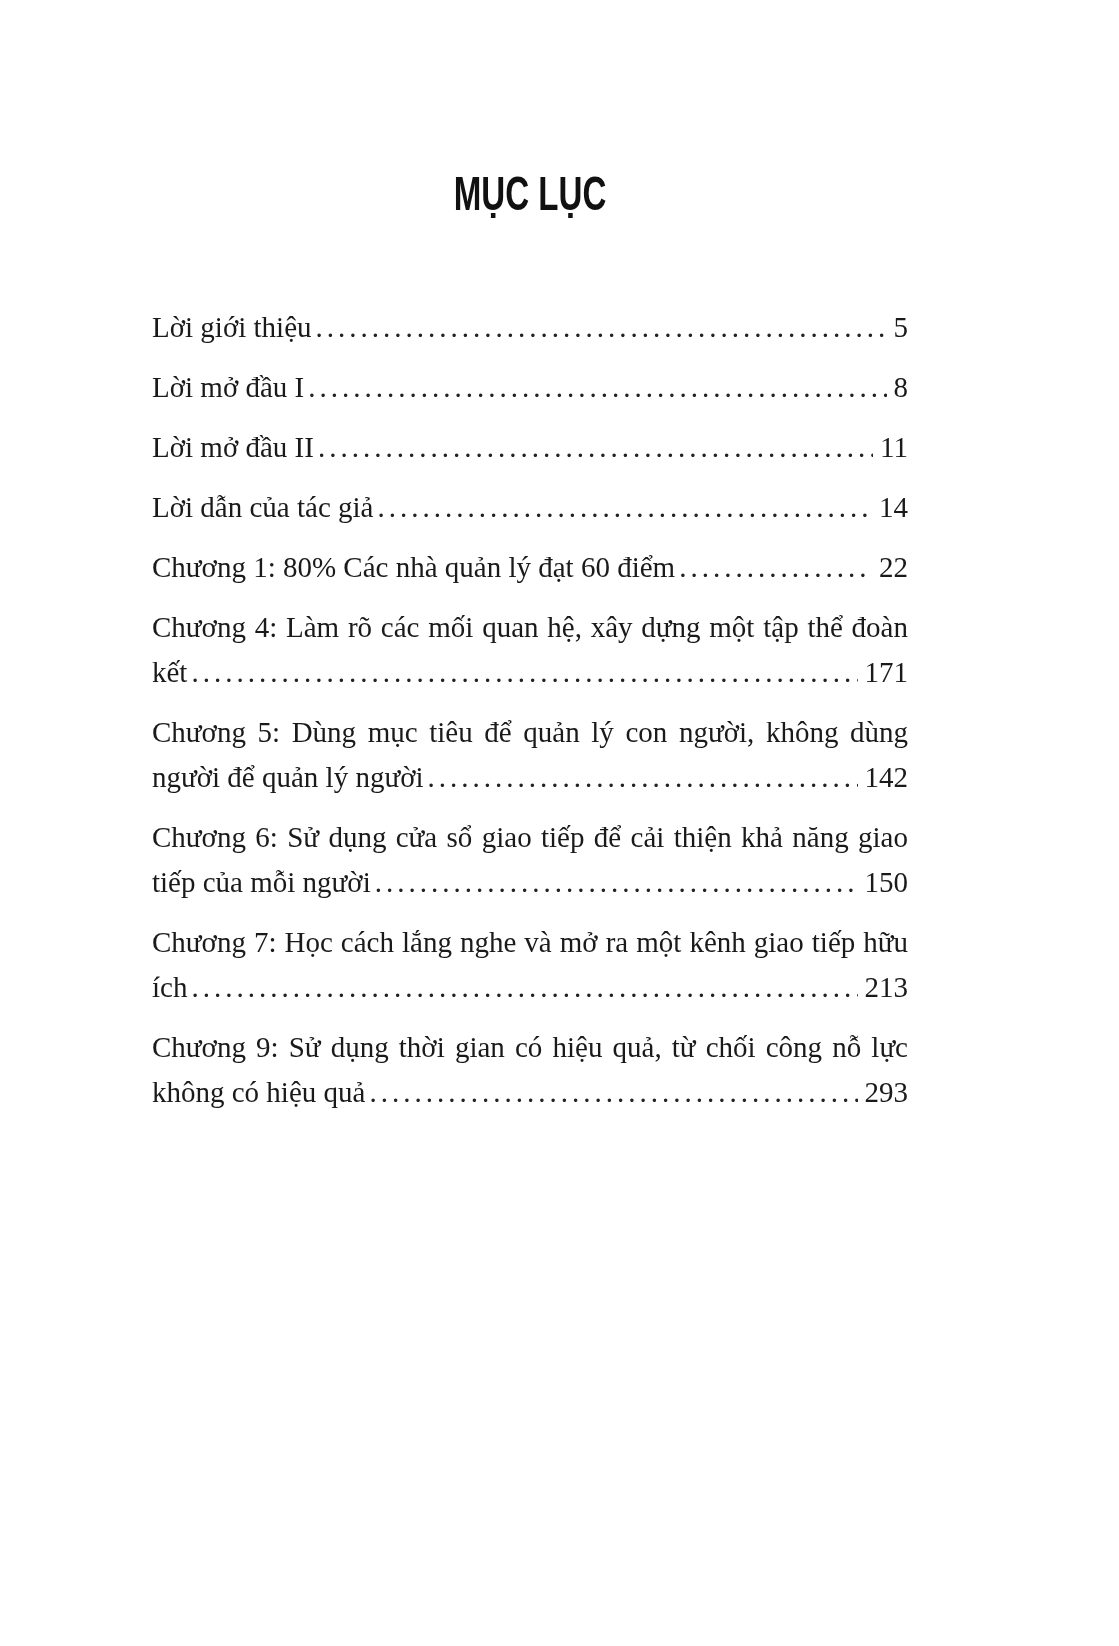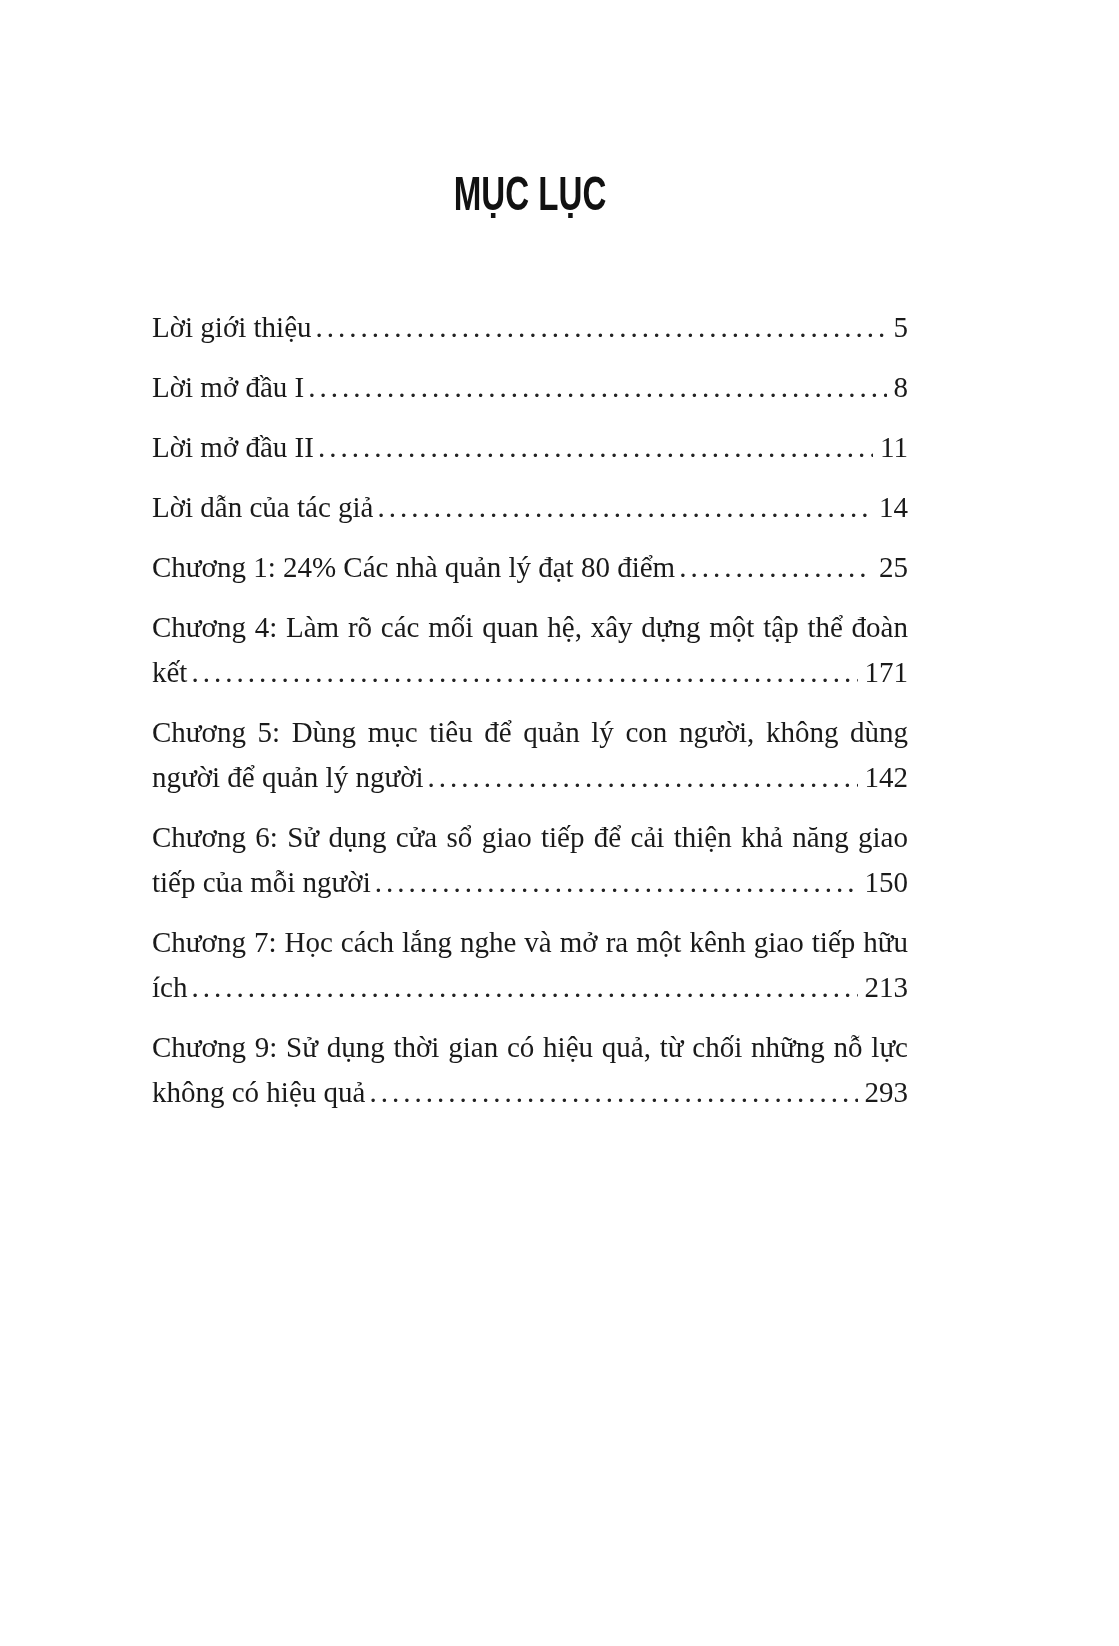--- a/index.html
+++ b/index.html
@@ -73,29 +73,29 @@
   <div class="toc-list">
 
     <div class="toc-entry"><span class="toc-entry-label">Lời giới thiệu</span><span class="toc-leader"></span><span class="toc-page-number">5</span></div>
 
     <div class="toc-entry"><span class="toc-entry-label">Lời mở đầu I</span><span class="toc-leader"></span><span class="toc-page-number">8</span></div>
 
     <div class="toc-entry"><span class="toc-entry-label">Lời mở đầu II</span><span class="toc-leader"></span><span class="toc-page-number">11</span></div>
 
     <div class="toc-entry"><span class="toc-entry-label">Lời dẫn của tác giả</span><span class="toc-leader"></span><span class="toc-page-number">14</span></div>
 
-    <div class="toc-entry"><span class="toc-entry-label">Chương 1: 24% Các nhà quản lý đạt 80 điểm</span><span class="toc-leader"></span><span class="toc-page-number">25</span></div>
+    <div class="toc-entry"><span class="toc-entry-label">Chương 1: 80% Các nhà quản lý đạt 60 điểm</span><span class="toc-leader"></span><span class="toc-page-number">22</span></div>
 
 
 
     <div class="toc-entry"><span class="toc-entry-label">Chương 4: Làm rõ các mối quan hệ, xây dựng một tập thể đoàn kết</span><span class="toc-leader"></span><span class="toc-page-number">171</span></div>
 
     <div class="toc-entry"><span class="toc-entry-label">Chương 5: Dùng mục tiêu để quản lý con người, không dùng người để quản lý người</span><span class="toc-leader"></span><span class="toc-page-number">142</span></div>
 
     <div class="toc-entry"><span class="toc-entry-label">Chương 6: Sử dụng cửa sổ giao tiếp để cải thiện khả năng giao tiếp của mỗi người</span><span class="toc-leader"></span><span class="toc-page-number">150</span></div>
 
     <div class="toc-entry"><span class="toc-entry-label">Chương 7: Học cách lắng nghe và mở ra một kênh giao tiếp hữu ích</span><span class="toc-leader"></span><span class="toc-page-number">213</span></div>
 
 
-    <div class="toc-entry"><span class="toc-entry-label">Chương 9: Sử dụng thời gian có hiệu quả, từ chối những nỗ lực không có hiệu quả</span><span class="toc-leader"></span><span class="toc-page-number">293</span></div>
+    <div class="toc-entry"><span class="toc-entry-label">Chương 9: Sử dụng thời gian có hiệu quả, từ chối công nỗ lực không có hiệu quả</span><span class="toc-leader"></span><span class="toc-page-number">293</span></div>
 
   </div>
 </div>
 
 </body></html>

